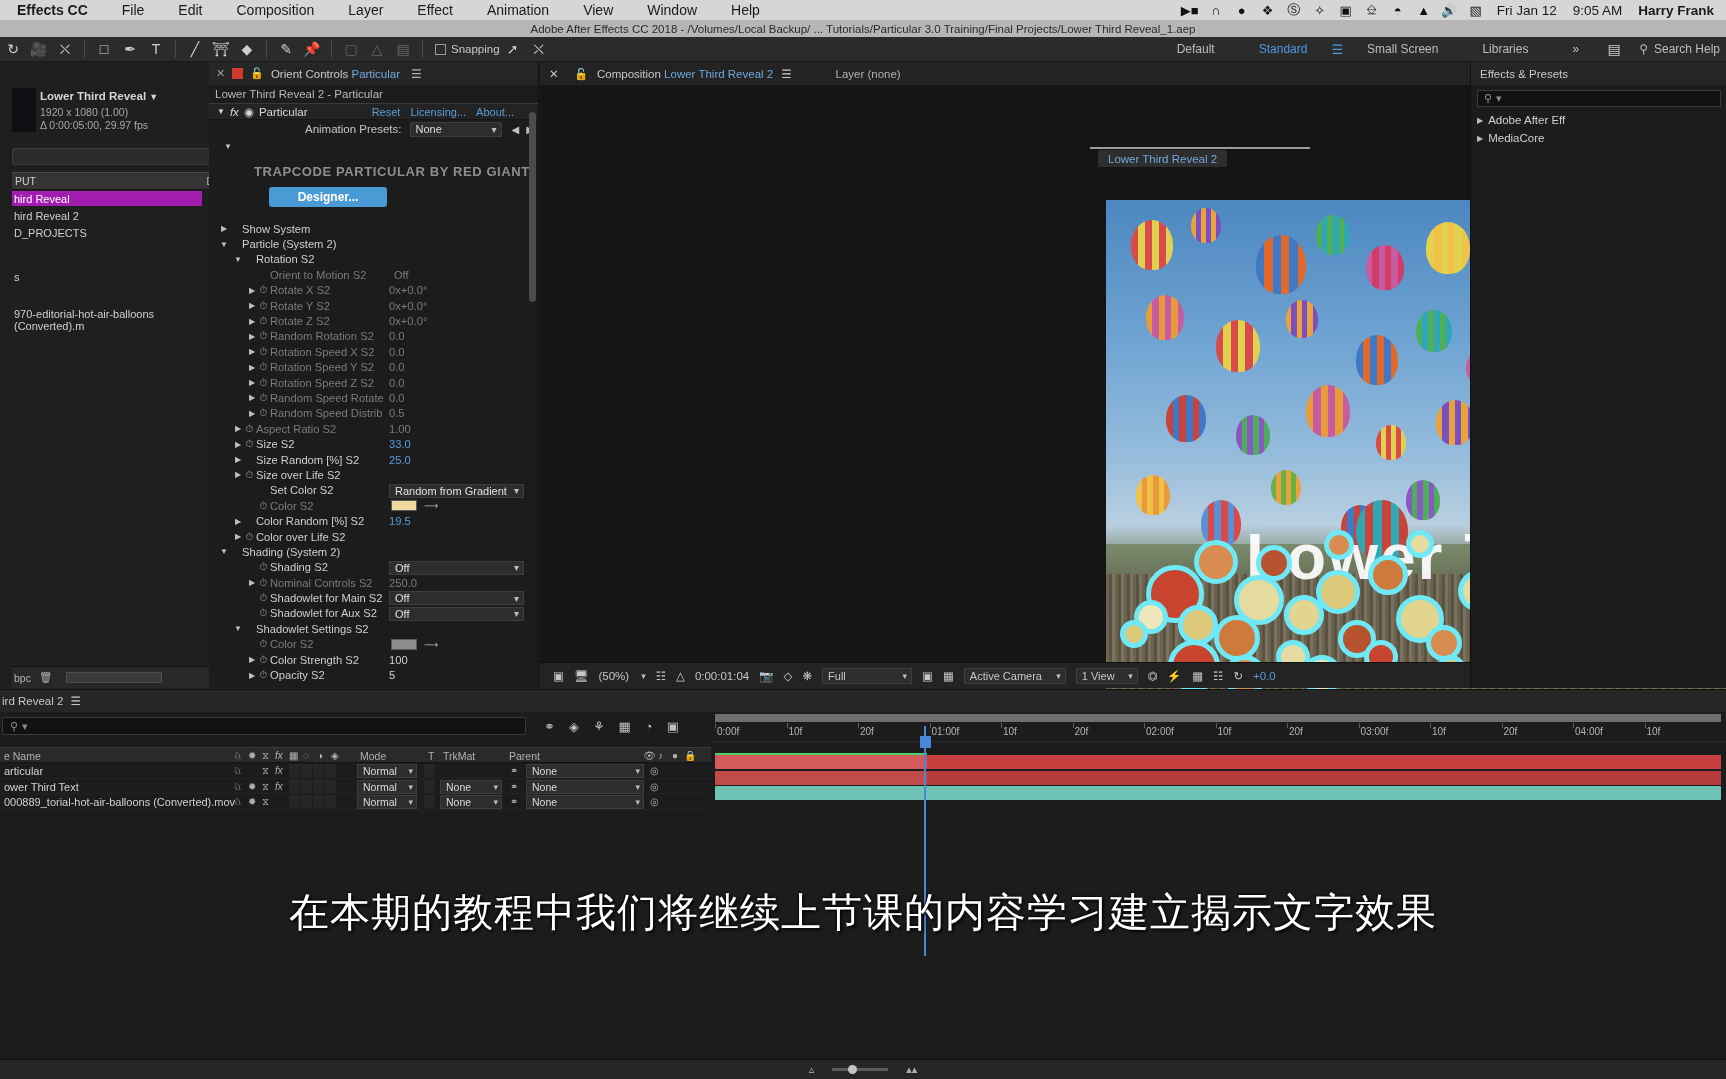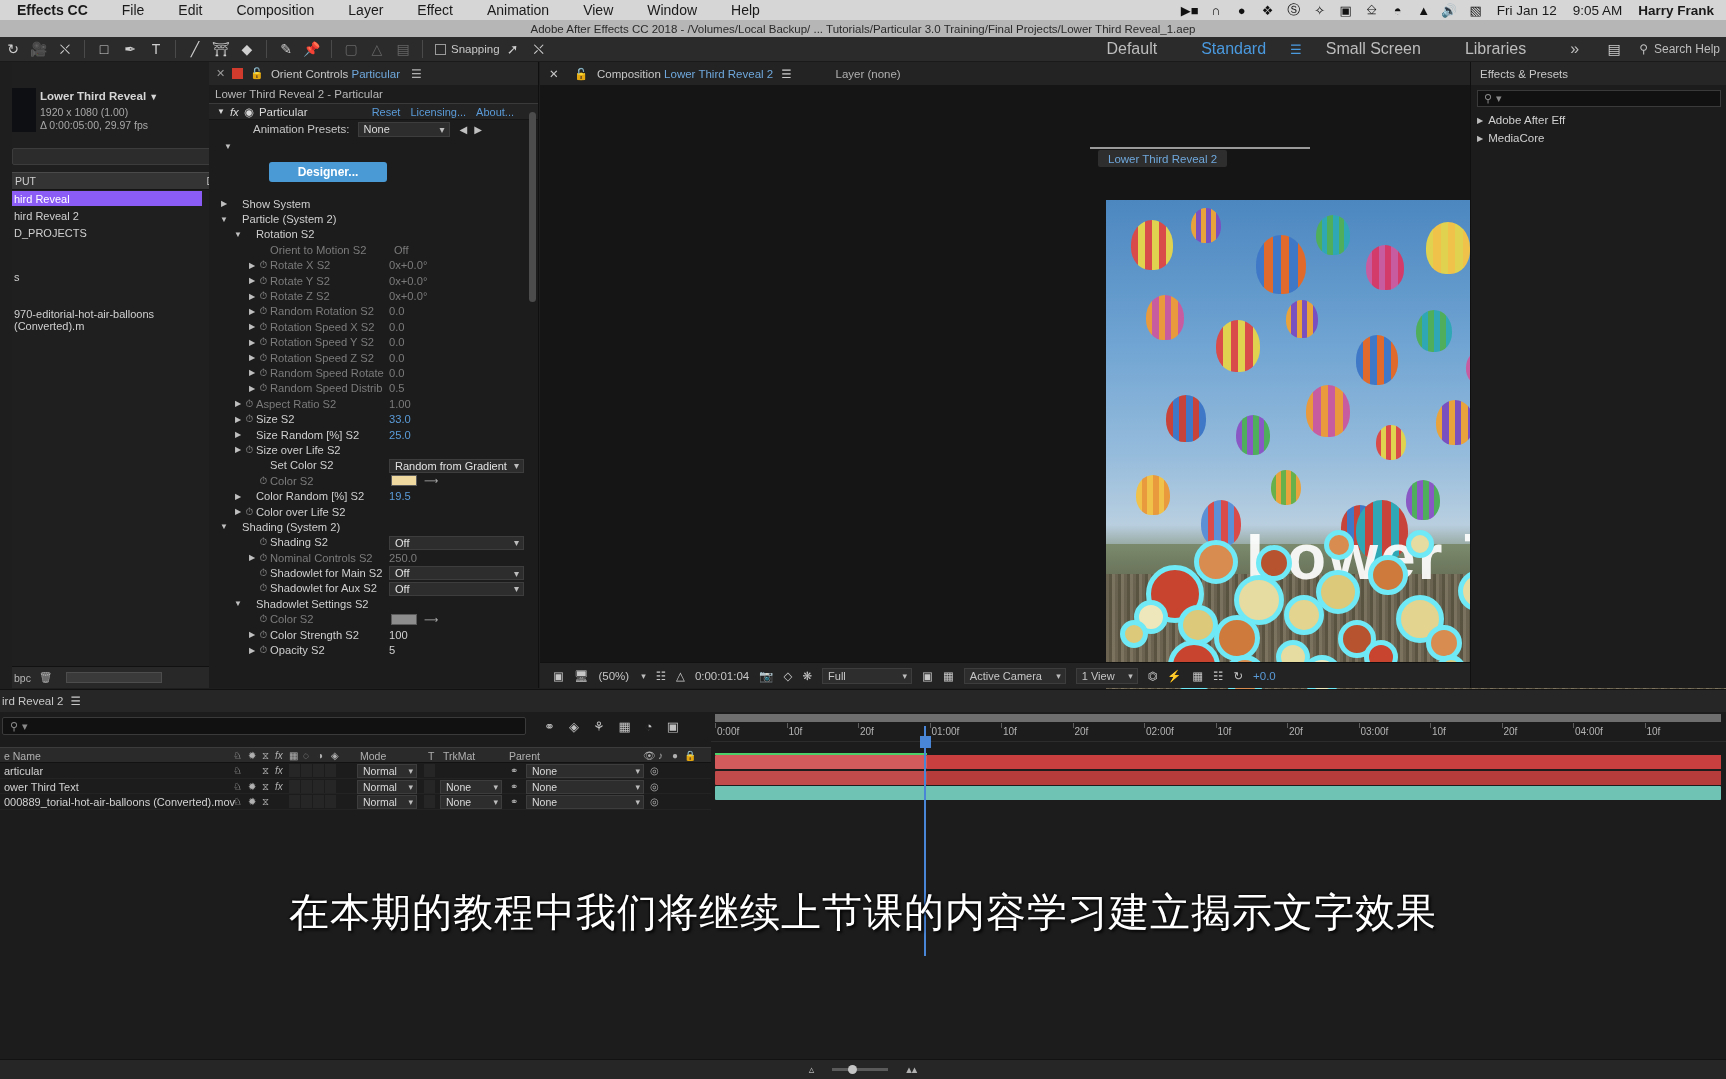--- a/index.html
+++ b/index.html
@@ -27,21 +27,21 @@
   .toolbar { position:absolute; left:0; top:37px; width:1726px; height:25px;
     background:#2b2b2b; display:flex; align-items:center; color:#c8c8c8;
     font-size:11.5px; border-bottom:1px solid #1a1a1a; }
   .tool { width:26px; height:24px; display:flex; align-items:center;
     justify-content:center; color:#cfcfcf; font-size:14px; position:relative; }
   .tsep { width:1px; height:18px; background:#4a4a4a; margin:0 6px; }
   .tool.dim { opacity:.35; }
   .snapwrap { display:flex; align-items:center; gap:5px; margin-left:6px; }
   .snapbox { width:11px;height:11px;border:1px solid #9a9a9a; }
   .wsarea { margin-left:auto; display:flex; align-items:center; gap:0; padding-right:6px;}
-  .ws { padding:0 22px; font-size:16px; color:#bdbdbd; white-space:nowrap;}
+  .ws { padding:0 22px; font-size:12px; color:#bdbdbd; white-space:nowrap;}
   .ws.act { color:#4a9ae0; }
   .wsicon { color:#4a9ae0; font-size:13px; padding:0 2px;}
   .searchhelp { display:flex; align-items:center; gap:6px; color:#bdbdbd; font-size:12px; padding-left:12px;}
 
   
   .panel { position:absolute; background:#1c1c1c; }
   .ptab { height:23px; background:#262626; display:flex; align-items:center;
     font-size:11.5px; color:#c8c8c8; padding:0 7px; gap:7px; }
   .ptab .x { color:#9a9a9a; font-size:11px; }
   .ptab .sw { width:11px;height:11px; }
@@ -58,41 +58,41 @@
   .pv-sub { position:absolute; left:28px; top:44px; font-size:10.5px; color:#a8a8a8; }
   .pv-sub2 { position:absolute; left:28px; top:57px; font-size:10.5px; color:#a8a8a8; }
   .searchrow { position:absolute; left:0; top:86px; width:200px; height:17px;
     background:#2c2c2c; border:1px solid #3c3c3c; border-radius:2px;}
   .collhdr { position:absolute; left:0; top:110px; width:208px; height:18px;
     background:#343434; border-top:1px solid #4a4a4a; border-bottom:1px solid #151515;
     font-size:10.5px; color:#cfcfcf; display:flex; align-items:center; padding-left:3px;}
   .collhdr .gridic { margin-left:auto; margin-right:4px; font-size:11px; color:#bdbdbd;}
   .prow { position:absolute; left:0; width:190px; height:15px; font-size:11px;
     color:#d0d0d0; display:flex; align-items:center; padding-left:2px; }
-  .prow.sel { background:#8b5cf6; color:#fff; }
+  .prow.sel { background:#a21caf; color:#fff; }
   .pbottom { position:absolute; left:0; bottom:0; width:208px; height:22px;
     background:#282828; border-top:1px solid #111; display:flex; align-items:center;
     font-size:10.5px; color:#b6b6b6; gap:8px; padding-left:2px;}
   .bpcbar { width:96px; height:11px; background:#3a3a3a; border:1px solid #4d4d4d; margin-left:6px;}
 
   
   #ecpanel { left:209px; top:62px; width:330px; height:626px; background:#1c1c1c;
     border-right:1px solid #101010; }
   .ec-sub { height:18px; font-size:11.5px; color:#b8b8b8; display:flex;
     align-items:center; padding-left:6px; }
   .ec-body { position:absolute; left:0; top:41px; right:0; bottom:0;
      background:#1c1c1c; overflow:hidden; }
   .ec-fxhdr { height:17px; display:flex; align-items:center; gap:5px;
      font-size:11.5px; color:#d8d8d8; padding-left:8px;
      border-top:1px solid #3a3a3a; border-bottom:1px solid #151515; background:#232323;}
   .ec-links { margin-left:auto; display:flex; gap:10px; padding-right:24px; font-size:11px;}
   .ec-links span { color:#5a9bd8; }
   .ap-row { height:18px; display:flex; align-items:center; font-size:11.5px;
      color:#c6c6c6; padding-left:8px; }
-  .ap-label { margin-left:36px; }
+  .ap-label { margin-left:88px; }
   .ap-dd { margin-left:8px; width:92px; height:15px; background:#2d2d2d;
      border:1px solid #3d3d3d; display:flex; align-items:center; padding-left:5px;
      font-size:11px; color:#dcdcdc; position:relative;}
   .ap-dd .cv { position:absolute; right:4px; color:#bdbdbd; font-size:10px;}
   .ap-arrows { display:flex; gap:7px; margin-left:10px; color:#c0c0c0; font-size:10px;}
   .brandrow { height:16px; display:flex; align-items:center; padding-left:15px;
      color:#c0c0c0; font-size:9px;}
   .brandtitle { font-size:13px; color:#8e8e8e; font-weight:bold; letter-spacing:.6px;
      padding-left:45px; padding-top:10px; }
   .designer { margin:8px 0 0 60px; width:118px; height:20px; background:#4a9ad6;
@@ -367,20 +367,21 @@
         <span class="cv">▾</span>
       </span>
       <span class="ap-arrows">
         <span>◀</span>
         <span>▶</span>
       </span>
     </div>
     <div class="brandrow">
       <span style="font-size:8px;">▼</span>
     </div>
+    <div class="brandtitle">TRAPCODE PARTICULAR BY RED GIANT</div>
     <div class="designer">Designer...</div>
     <div id="ec-rows" style="margin-top:14px;">
         <div class="prow2">
           <span style="width:10px"></span>
           <span class="tri">▶</span>
           <span style="width:13px"></span>
           <span class="lbl">Show System</span>
         </div>
         <div class="prow2">
           <span style="width:10px"></span>

